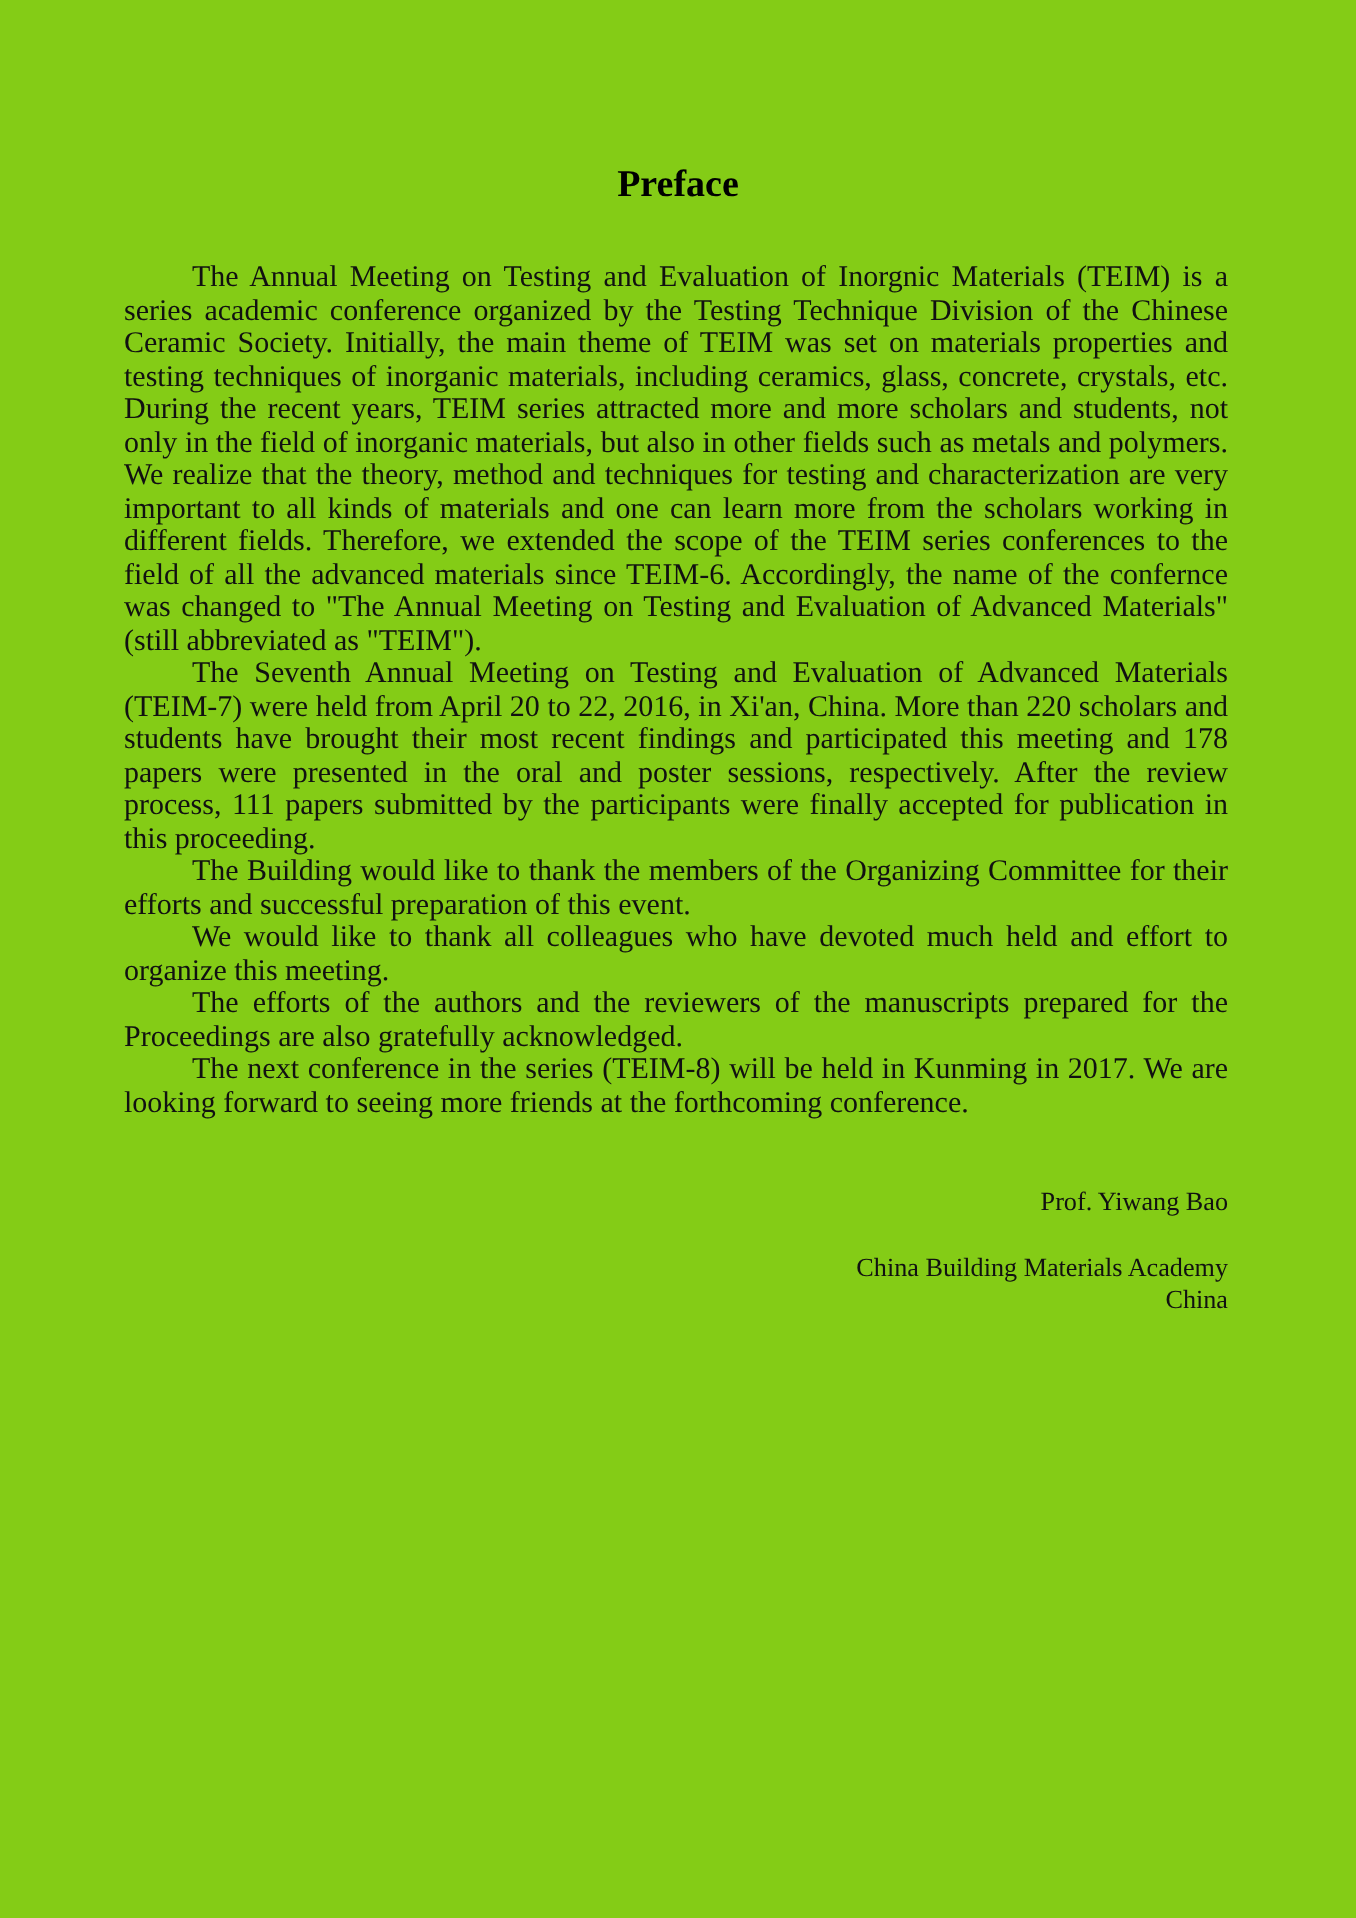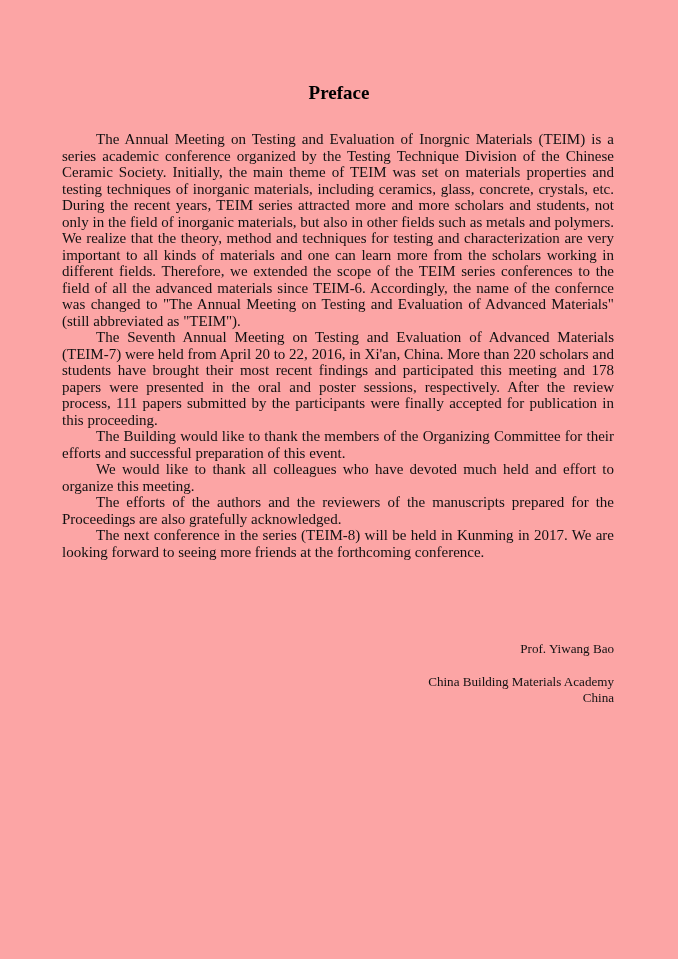--- a/index.html
+++ b/index.html
@@ -12,21 +12,21 @@
       height: 959px;
       position: relative;
       overflow: hidden;
       font-family: "Liberation Serif", "DejaVu Serif", serif;
       color: #111111;
     }
     .page {
       position: absolute;
       left: 0; top: 0;
       width: 678px; height: 959px;
-      background: #fca5a5;
+      background: #84cc16;
     }
     .title {
       position: absolute;
       top: 82px;
       left: 0;
       width: 678px;
       text-align: center;
       font-weight: bold;
       font-size: 19px;
       line-height: 22px;
@@ -45,21 +45,20 @@
       margin: 0;
       text-indent: 34px;
     }
     .signature {
       position: absolute;
       top: 593px;
       right: 64px;
       text-align: right;
       font-size: 13.1px;
       line-height: 16.5px;
-      margin-top: 48px;
     }
     .signature .name {
       margin-bottom: 16px;
     }
     .signature div {
       white-space: nowrap;
     }
   </style>
 </head>
 <body>

